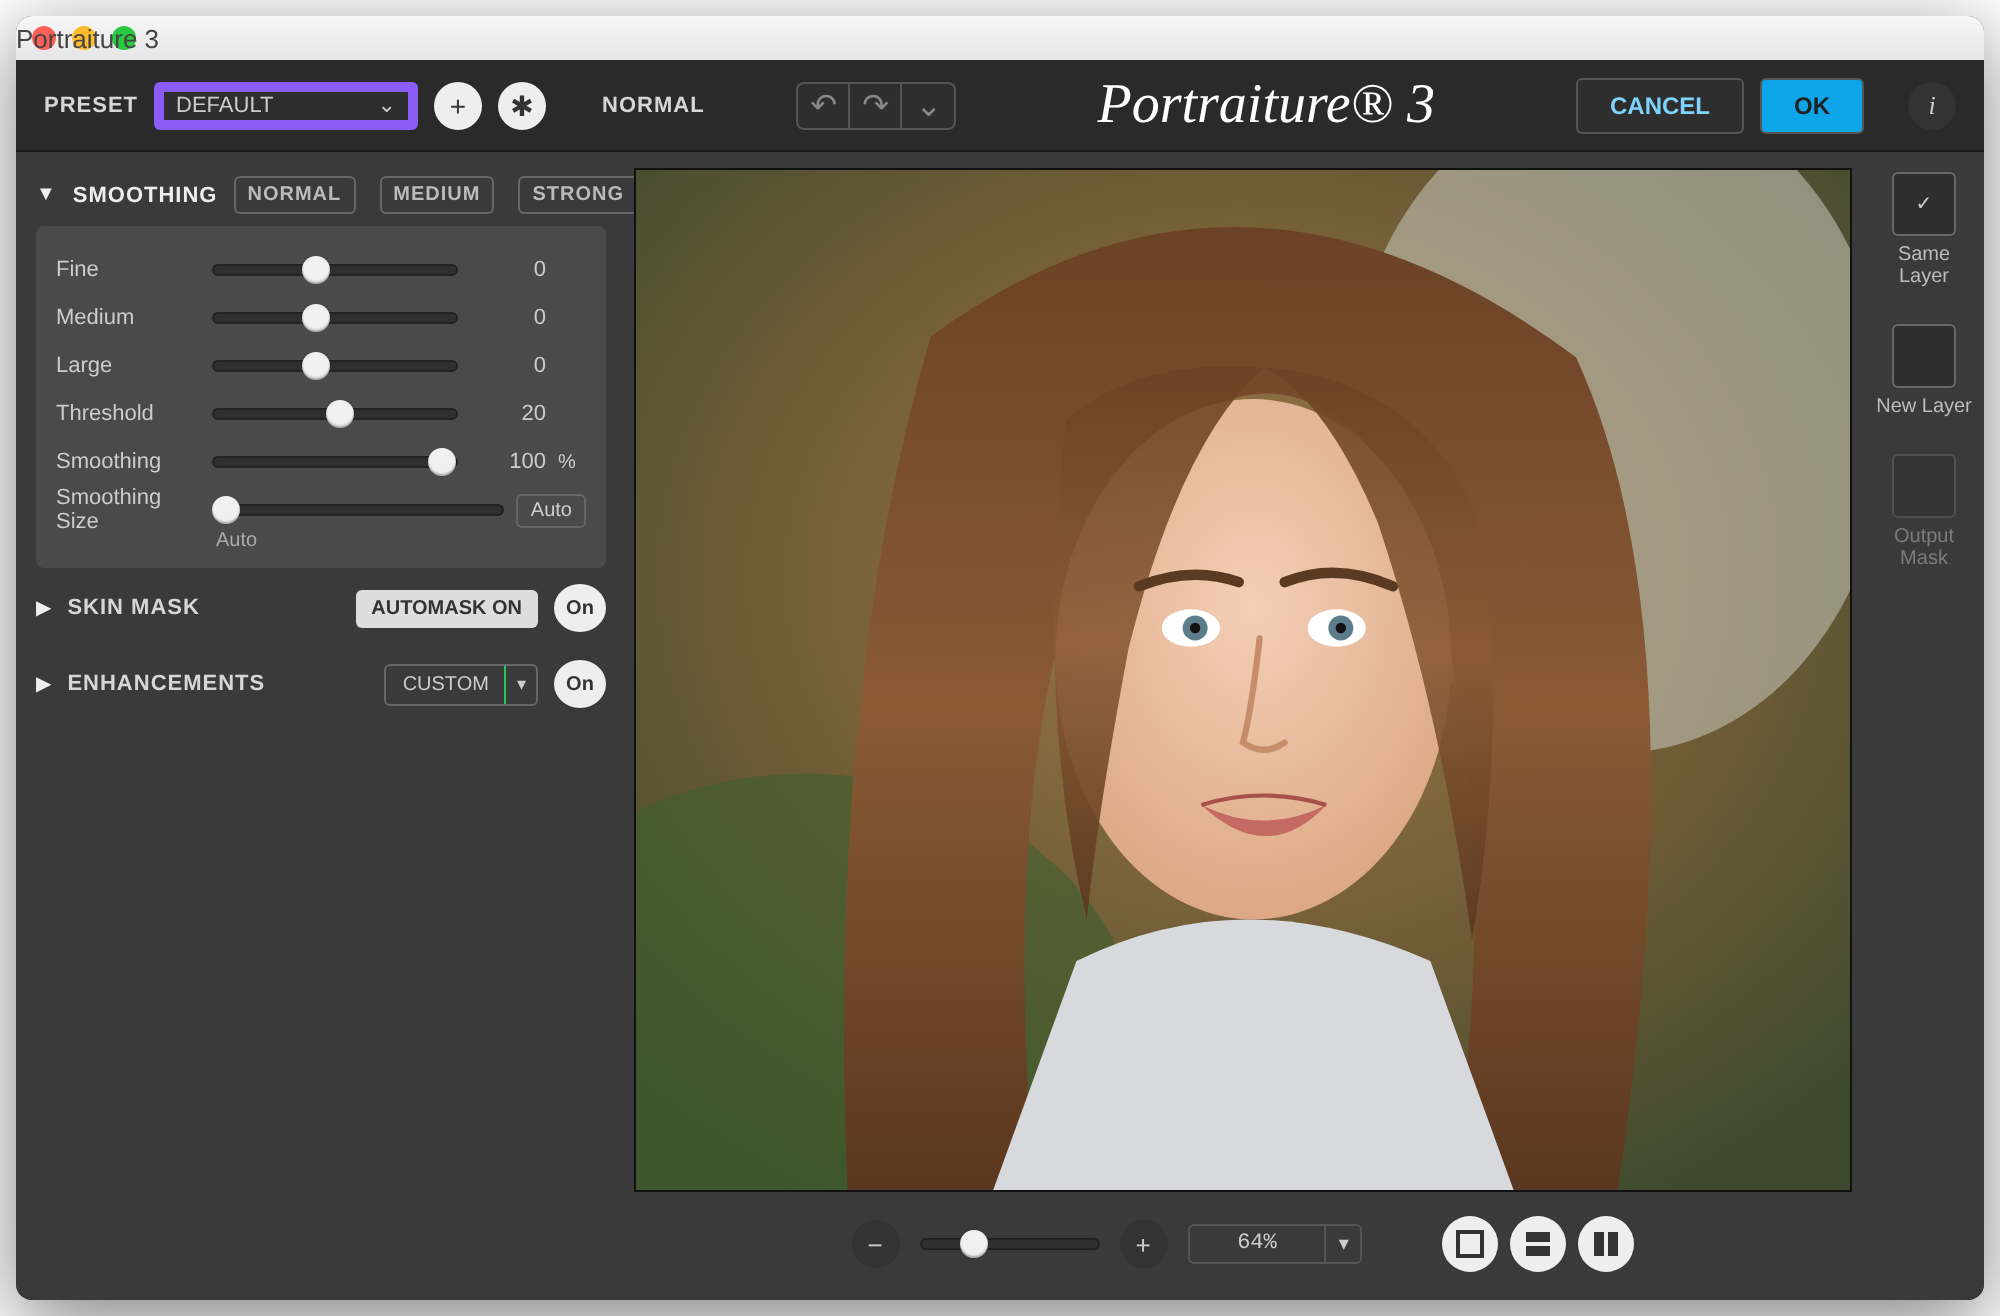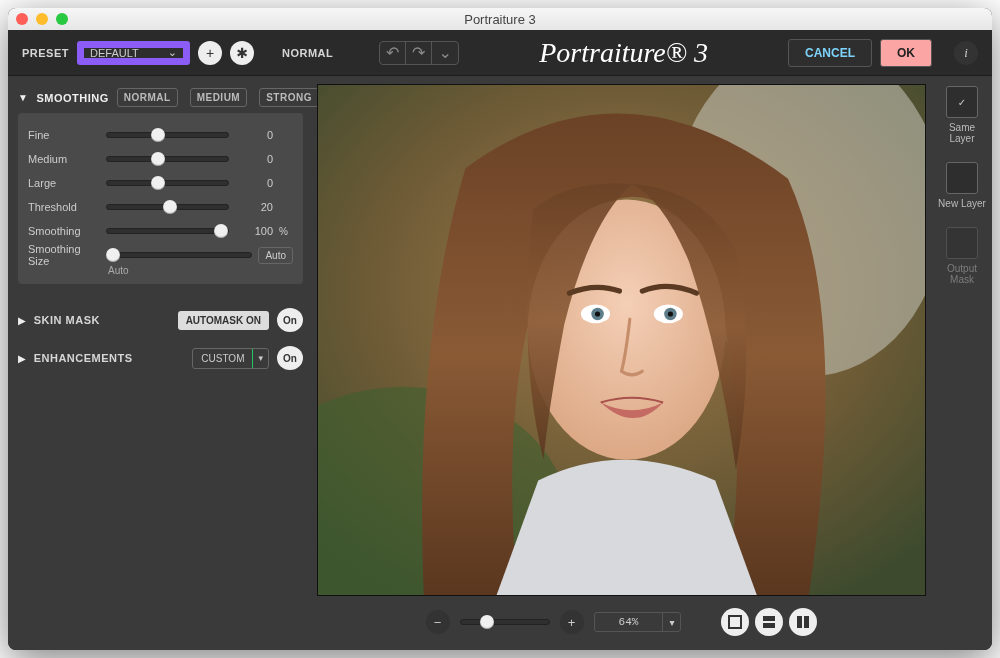--- a/index.html
+++ b/index.html
@@ -2,41 +2,41 @@
 <html><head>
 <meta charset="utf-8">
 <style>
   * { box-sizing: border-box; margin: 0; padding: 0; font-family: "Helvetica Neue", Arial, sans-serif; }
   body { background: transparent; width: 1000px; height: 658px; overflow: hidden; }
   .window { width: 984px; height: 642px; margin: 8px; border-radius: 8px; overflow: hidden; box-shadow: 0 10px 40px rgba(0,0,0,0.5); background: #3a3a3a; display: flex; flex-direction: column; }
   .titlebar { height: 22px; background: linear-gradient(#f6f6f6,#e6e6e6); display: flex; align-items: center; padding: 0 8px; position: relative; }
   .traffic { display: flex; gap: 8px; }
   .tl { width: 12px; height: 12px; border-radius: 50%; }
   .tl.red { background:#ff5f57; } .tl.yel { background:#ffbd2e; } .tl.grn { background:#28c940; }
-  .titlebar-title { position:absolute; left:0; right:0; text-align:center; font-size:13px; color:#444; }
+  .titlebar-title { position:absolute; left:0; right:0; font-size:13px; color:#444; }
 
   .topbar { height: 46px; background: #2a2a2a; display:flex; align-items:center; padding: 0 14px; gap: 8px; border-bottom: 1px solid #1c1c1c; }
   .label { color:#d6d6d6; font-size:11px; font-weight:600; letter-spacing:0.5px; }
-  .preset-select { width:113px; height:24px; background:#2e2e2e; border:7px solid #8b5cf6; border-radius:3px; color:#ccc; font-size:11px; padding:0 6px; display:flex; align-items:center; justify-content:space-between; }
+  .preset-select { width:132px; height:24px; background:#2e2e2e; border:5px solid #8b5cf6; border-radius:3px; color:#ccc; font-size:11px; padding:0 6px; display:flex; align-items:center; justify-content:space-between; }
   .circle-btn { width:24px; height:24px; border-radius:50%; background:#eee; display:flex; align-items:center; justify-content:center; color:#333; font-size:14px; cursor:pointer; }
   .circle-btn.dark { background:#333; color:#ccc; font-size:13px; }
   .hist-group { display:flex; background:#2e2e2e; border:1px solid #555; border-radius:4px; overflow:hidden; }
   .hist-btn { width:26px; height:22px; display:flex; align-items:center; justify-content:center; color:#888; border-right:1px solid #555; cursor:pointer; }
   .hist-btn:last-child { border-right:none; }
   .brand { font-family: "Brush Script MT", cursive; font-style: italic; color:#fff; font-size:28px; flex:1; text-align:center; }
   .flat-btn { height:28px; padding:0 16px; background:#2e2e2e; border:1px solid #555; border-radius:3px; color:#7dd3fc; font-size:12px; font-weight:600; display:flex; align-items:center; cursor:pointer; }
-  .flat-btn.primary { background:#fca5a5; color:#222; }
+  .flat-btn.primary { background:#0ea5e9; color:#222; }
 
   .body { flex:1; display:flex; background:#3a3a3a; }
   .sidebar { width: 305px; padding: 12px 10px; color:#ccc; font-size:11px; }
   .section-head { display:flex; align-items:center; gap:8px; color:#eee; font-weight:700; font-size:11px; letter-spacing:0.5px; margin-bottom:6px; }
   .chevron { color:#eee; font-size:10px; }
   .preset-btns { display:flex; gap:12px; margin-left:auto; }
   .preset-btn { border:1px solid #666; background:#3a3a3a; color:#bbb; font-size:10px; padding:3px 6px; border-radius:3px; cursor:pointer; }
-  .panel { background:#4a4a4a; border-radius:4px; padding:10px 10px 6px; margin-bottom:24px; }
+  .panel { background:#4a4a4a; border-radius:4px; padding:10px 10px 6px; margin-bottom:8px; }
   .row { display:flex; align-items:center; height:24px; gap:6px; }
   .row .rl { width:72px; color:#ccc; }
   .slider { flex:1; height:6px; background:#2f2f2f; border-radius:3px; position:relative; border:1px solid #222; }
   .knob { position:absolute; top:50%; transform:translate(-50%,-50%); width:14px; height:14px; background:#f0f0f0; border-radius:50%; box-shadow:inset 0 -1px 1px rgba(0,0,0,0.3); }
   .val { width:38px; text-align:right; color:#ccc; }
   .unit { width:14px; color:#ccc; font-size:10px; }
   .autobox { border:1px solid #666; font-size:10px; padding:2px 6px; border-radius:3px; color:#ccc; }
   .subtext { font-size:10px; color:#aaa; margin-left:80px; margin-top:-2px; margin-bottom:2px; }
   .section-row { display:flex; align-items:center; gap:8px; margin-bottom:14px; }
   .pill { background:#ddd; color:#333; font-size:10px; font-weight:600; padding:4px 8px; border-radius:3px; cursor:pointer; }

